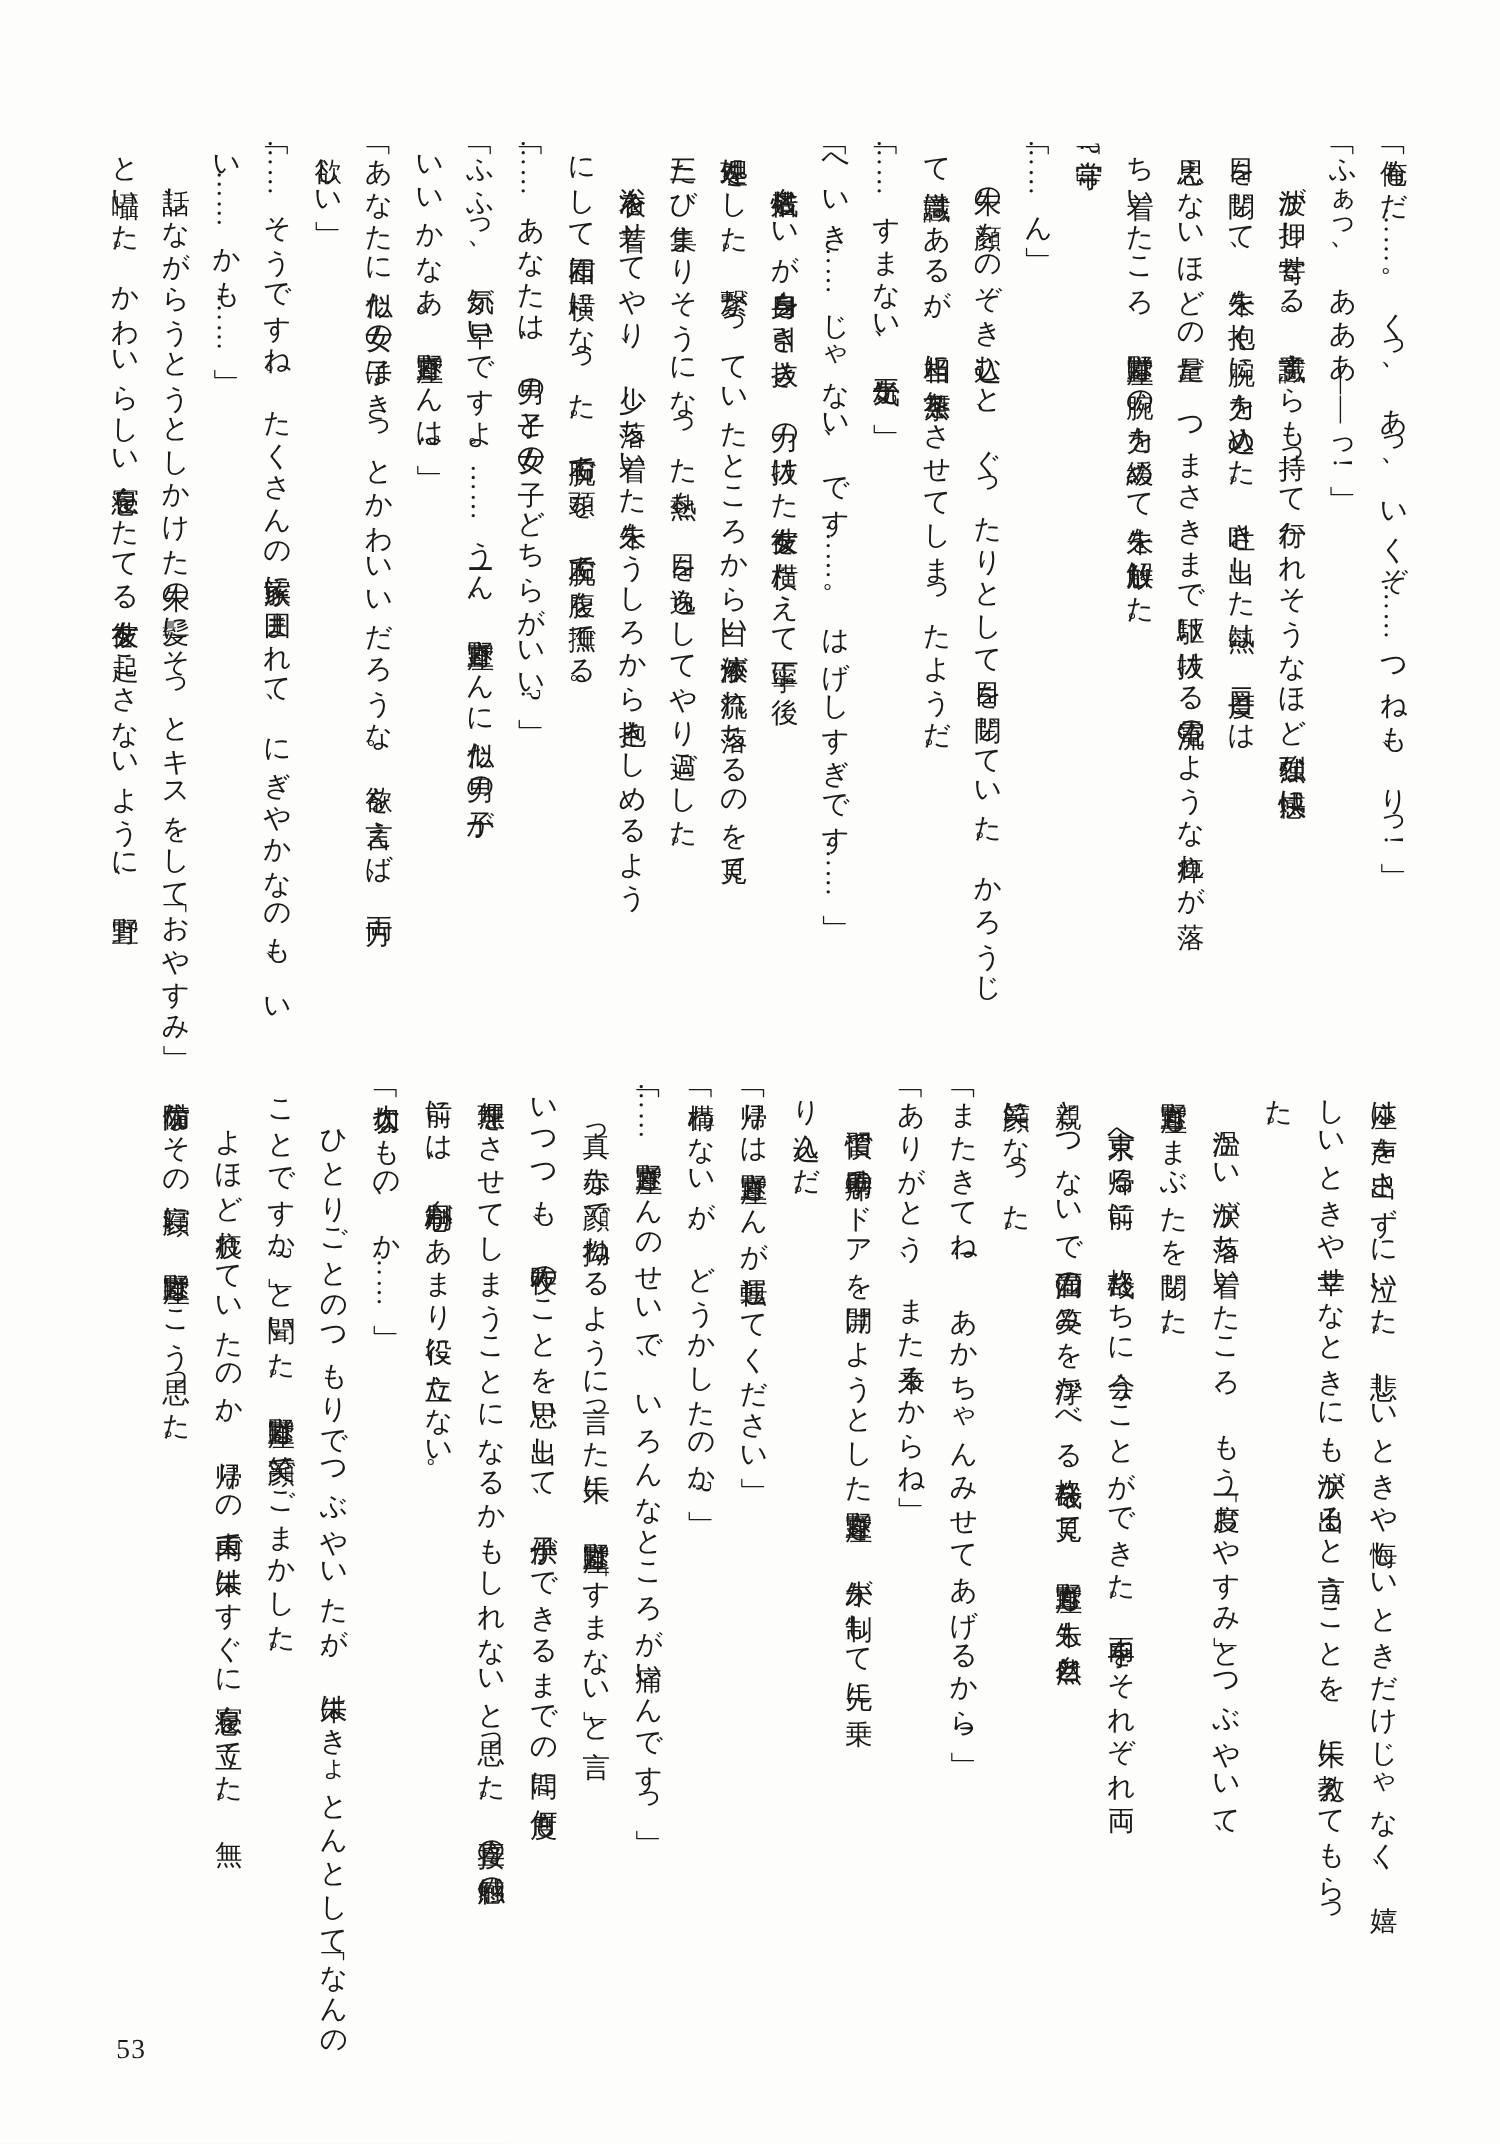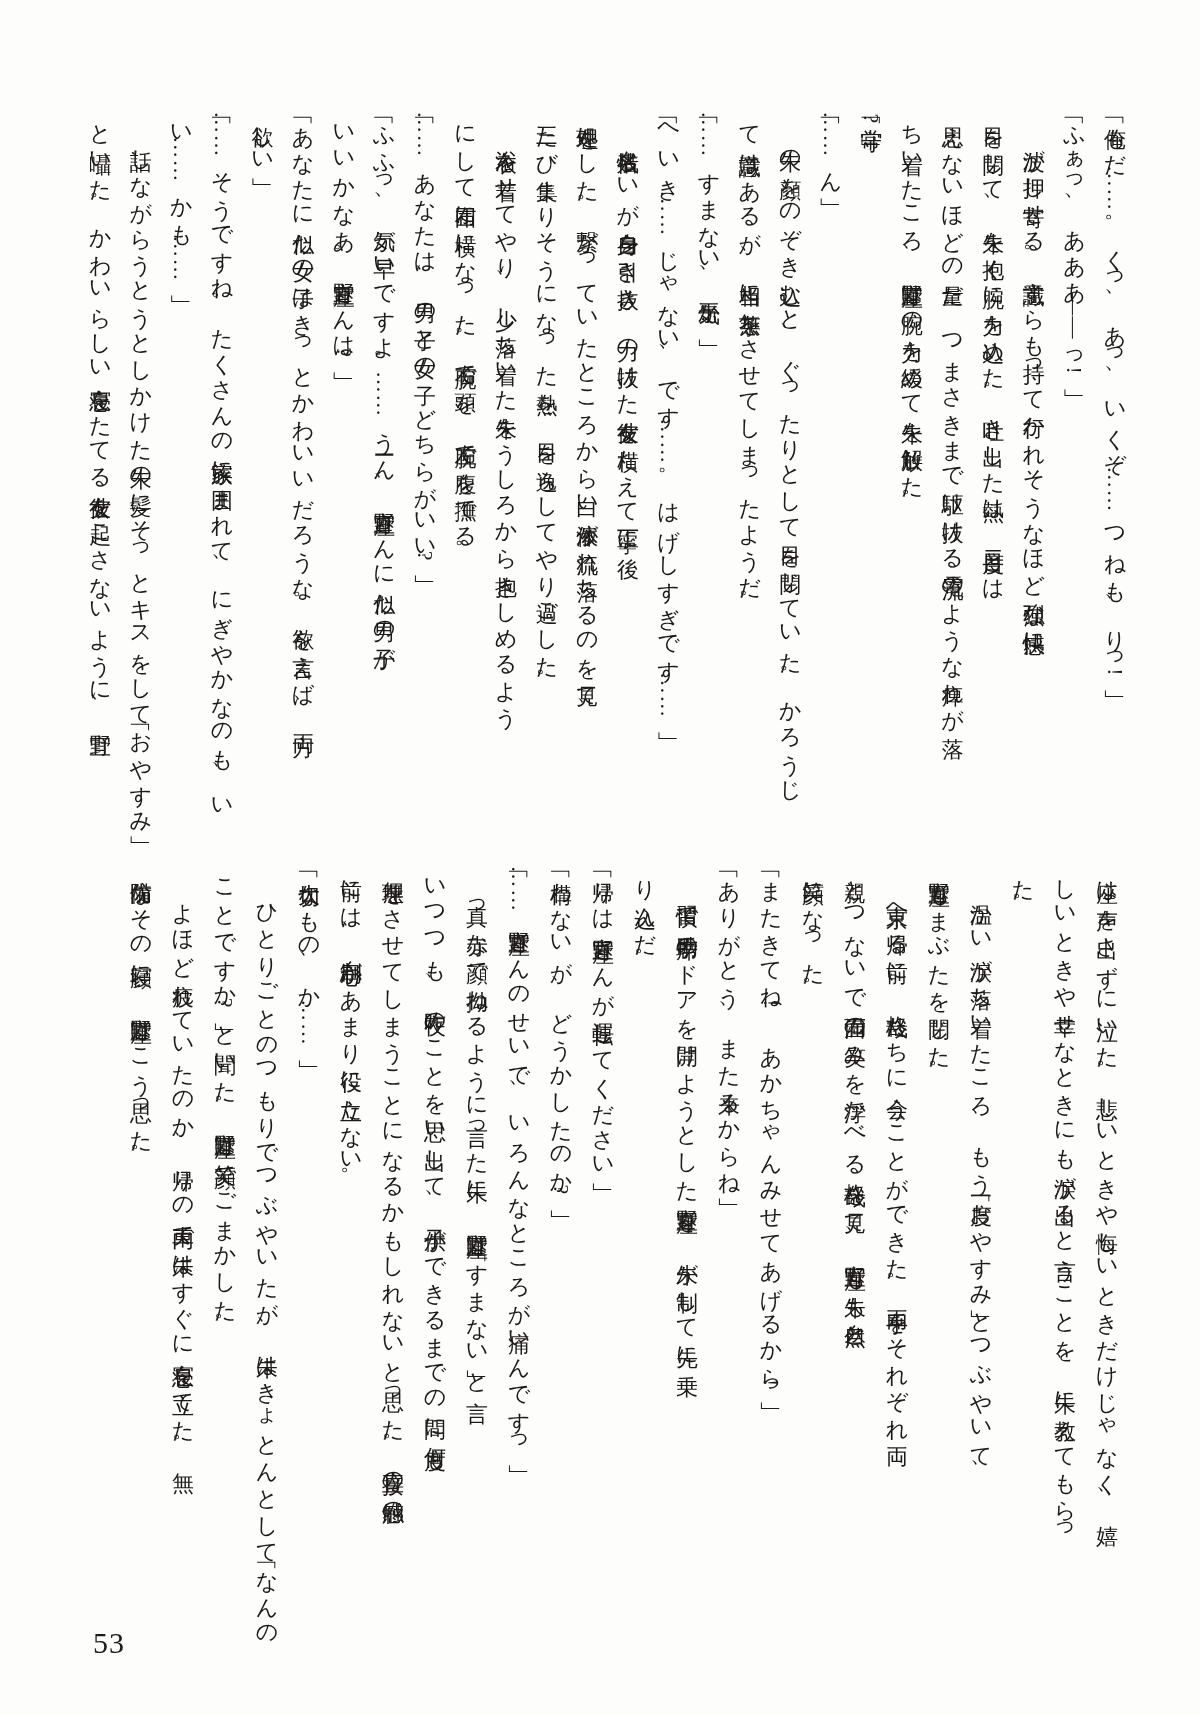--- a/index.html
+++ b/index.html
@@ -38,21 +38,21 @@
     right: 72px;
     height: 752px;
     font-size: 22px;
     letter-spacing: 1.6px;
     line-height: 42px;      
   }
   .page-number {
     position: absolute;
     left: 93px;
     top: 1626px;
-    font-size: 30px;
+    font-size: 22px;
     letter-spacing: 1px;
     color: #1c1b19;
   }
 </style>
 </head>
 <body>
 
 <div class="page">
 
   <div id="block-top" class="vblock">

